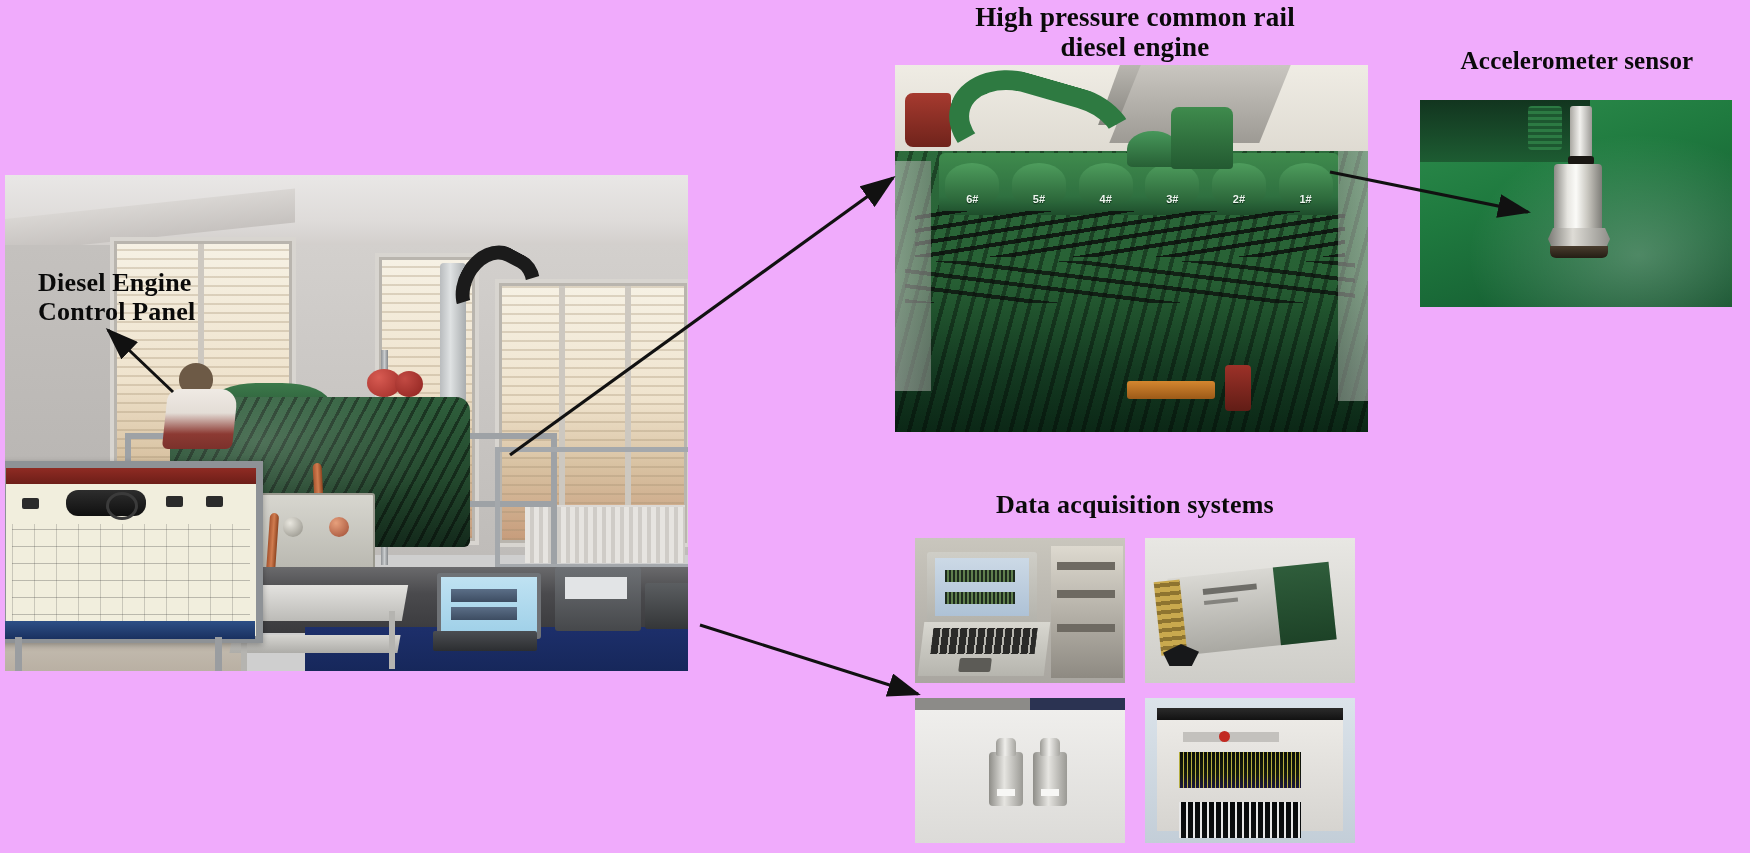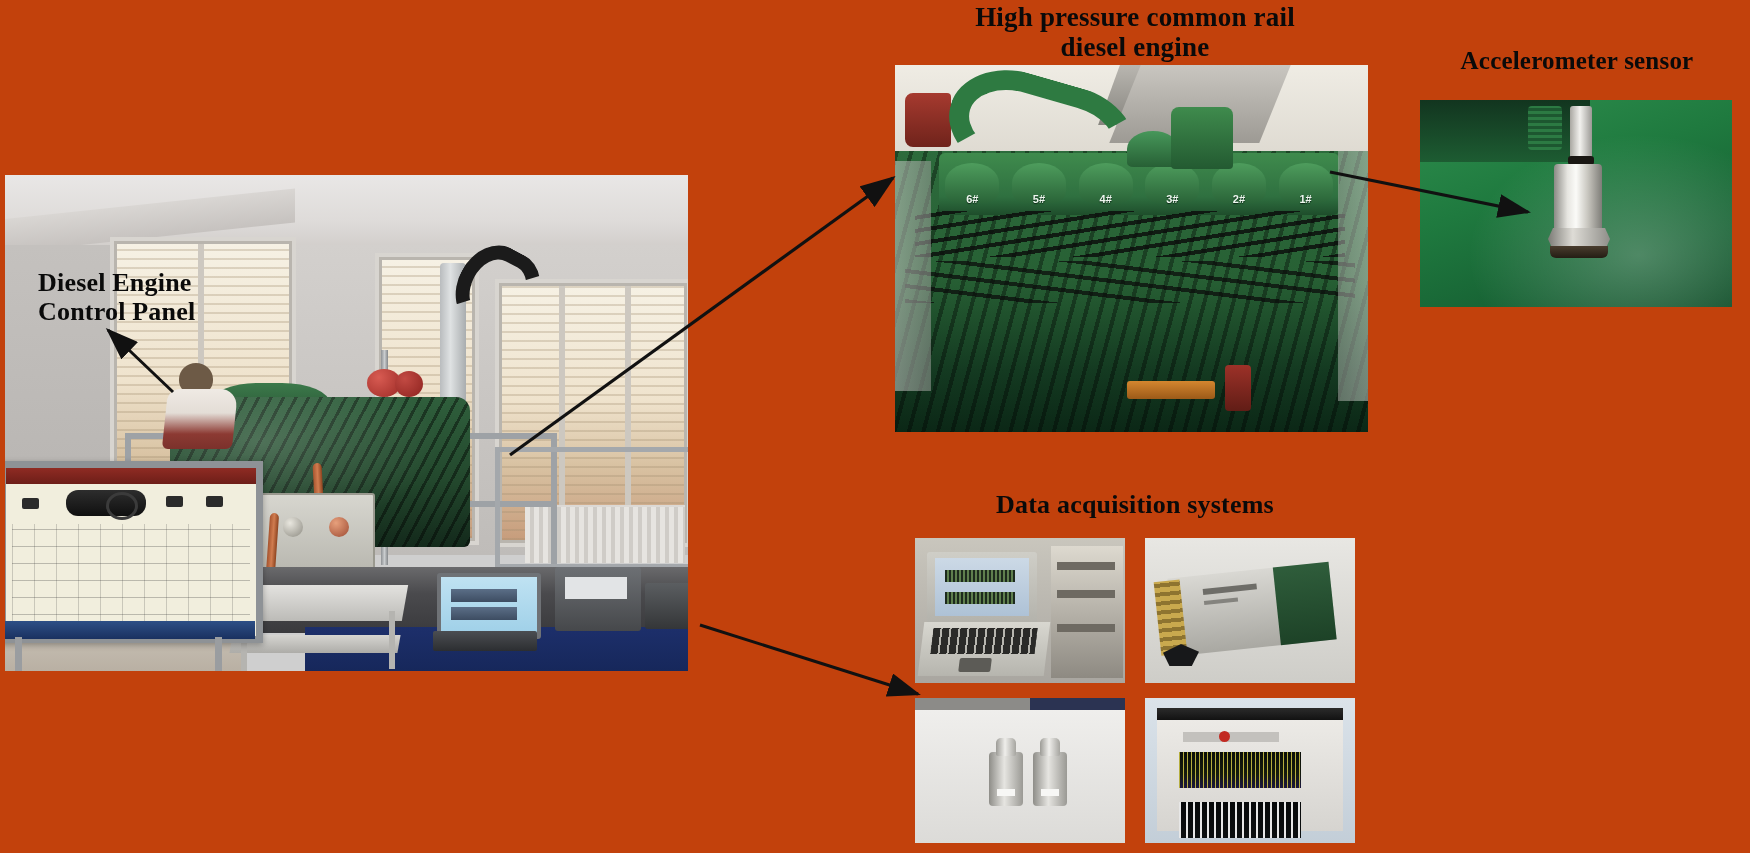--- a/index.html
+++ b/index.html
@@ -1,18 +1,18 @@
 <!DOCTYPE html>
 <html><head>
 <meta charset="utf-8">
 <style>
   html,body{margin:0;padding:0;background:#ffffff;}
   body{width:1750px;height:853px;position:relative;overflow:hidden;
        font-family:"Liberation Serif", serif;}
-  .stage{position:absolute;inset:0;width:1750px;height:853px;background:#c2410c;}
+  .stage{position:absolute;inset:0;width:1750px;height:853px;background:#f0abfc;}
 
   .cap{position:absolute;font-weight:bold;color:#0a0a0a;line-height:1.12;
        text-align:center;letter-spacing:.2px;white-space:pre-line;}
 
   .photo{position:absolute;overflow:hidden;background:#cfcfcf;}
 
   
   #lab{left:5px;top:175px;width:683px;height:496px;}
   #lab .ceiling{position:absolute;left:0;top:0;width:100%;height:78px;
      background:linear-gradient(180deg,#e9e7e6 0%,#dedbd9 60%,#cfcbc8 100%);}

